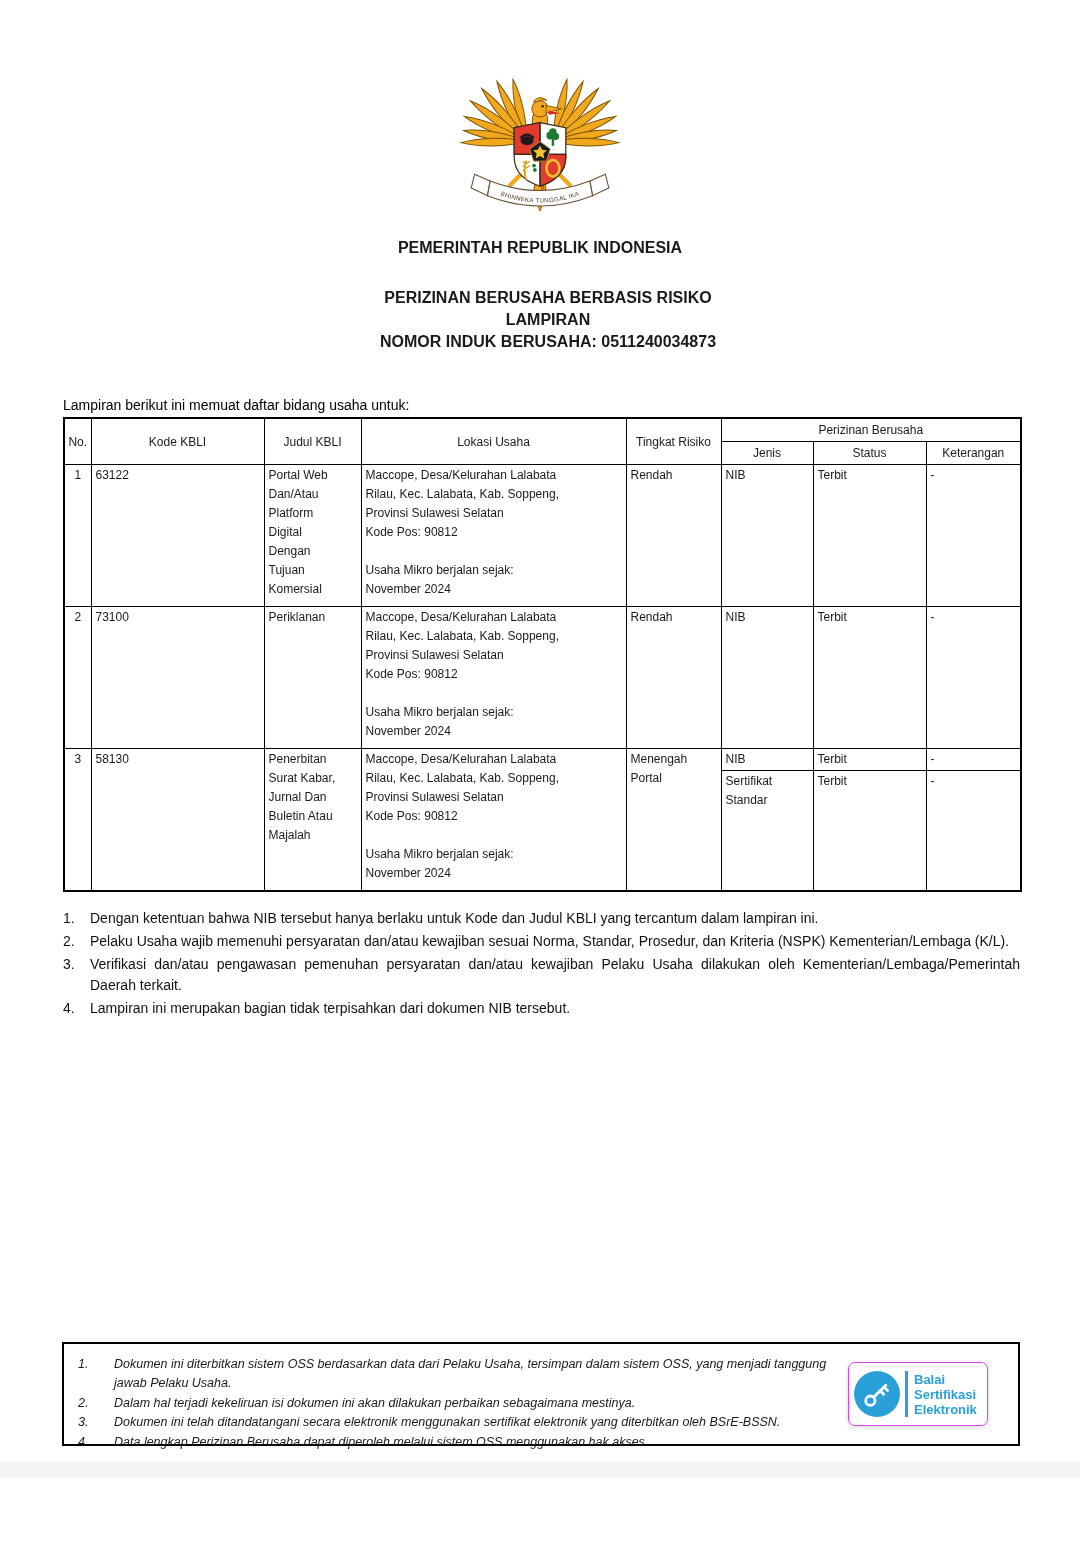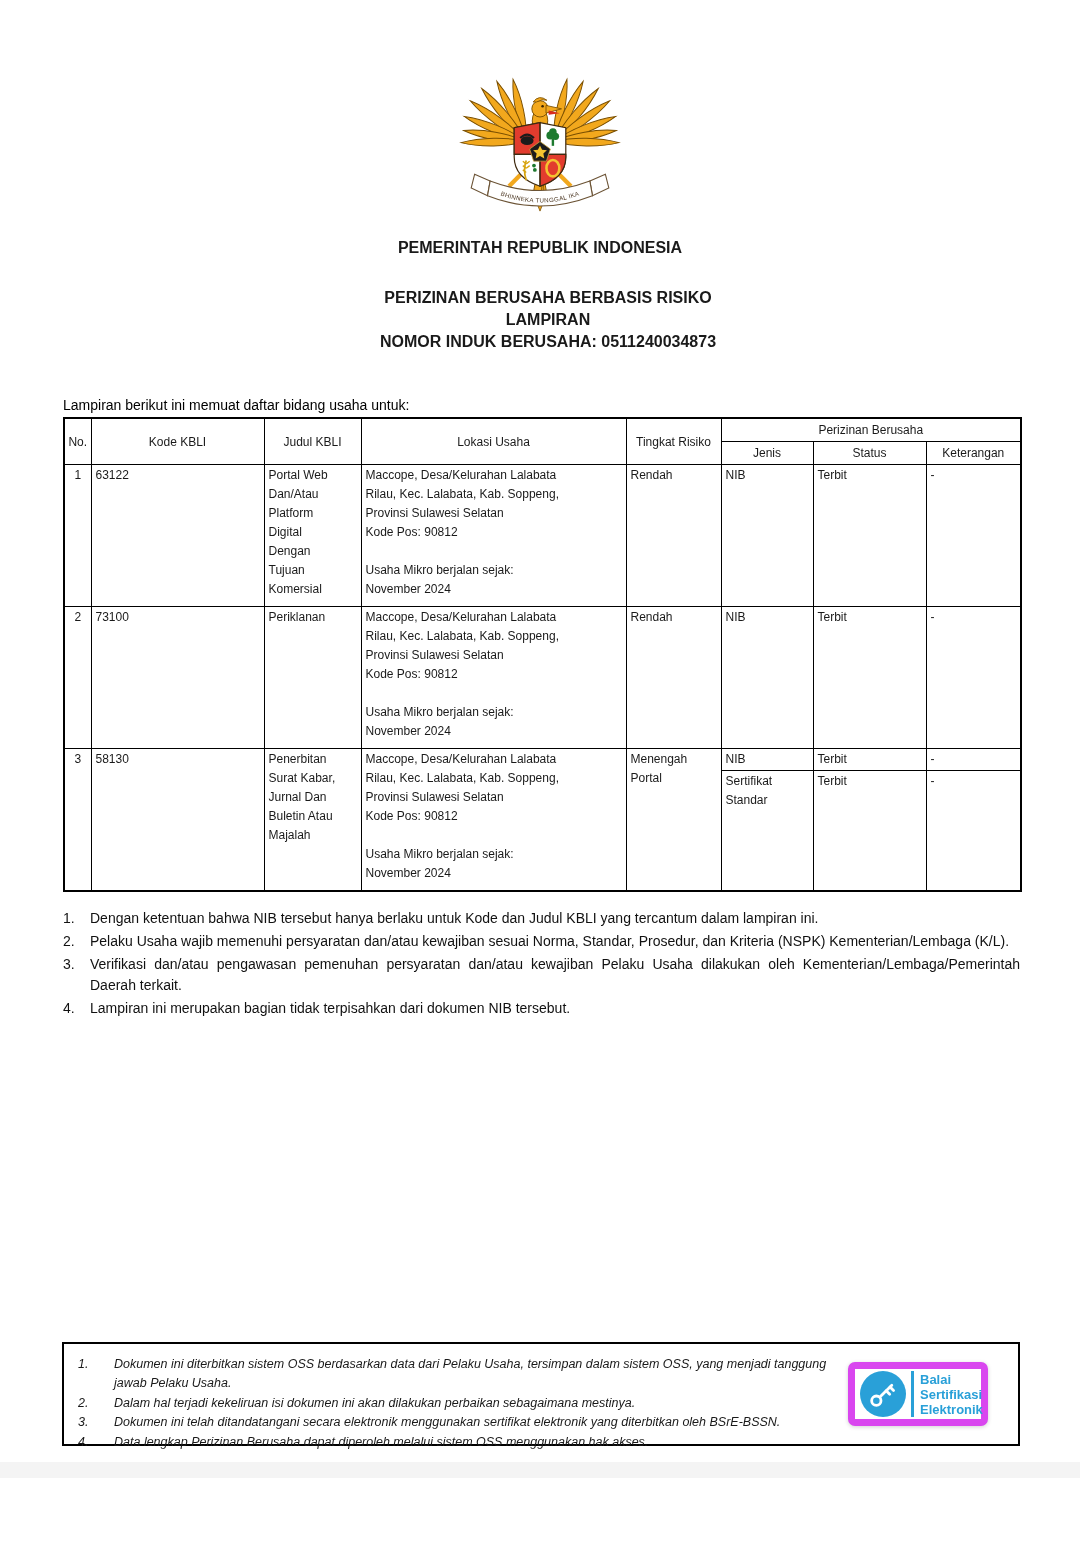--- a/index.html
+++ b/index.html
@@ -30,21 +30,21 @@
   .note-num { width:27px; flex:none; }
   .note-text { flex:1; text-align:justify; }
 
   .footer-box { position:absolute; top:1342px; left:62px; width:958px; height:104px; border:2px solid #000; display:flex; background:#fff; }
   .footer-items { flex:1; padding:11px 2px 6px 14px; font-style:italic; font-size:12.5px; color:#1a1a1a; }
   .f-item { display:flex; line-height:1.55; }
   .f-num { width:36px; flex:none; }
   .f-text { flex:1; padding-right:4px; }
 
   .logo-wrap { width:170px; display:flex; align-items:center; justify-content:flex-start; }
-  .logo-card { width:140px; height:64px; background:#fff; border:7px solid #d946ef; border-radius:7px;
+  .logo-card { width:140px; height:64px; background:#fff; border:1px solid #d946ef; border-radius:7px;
     box-shadow:0 1px 4px rgba(0,0,0,.18); display:flex; align-items:center; padding:0 5px; }
   .logo-circle { width:46px; height:46px; border-radius:50%; background:#29a0d8; display:flex; align-items:center; justify-content:center; flex:none; }
   .logo-divider { width:3px; height:46px; background:#29a0d8; margin:0 6px 0 5px; flex:none; }
   .logo-text { font-weight:bold; font-size:13px; line-height:15px; color:#29a0d8; white-space:nowrap; }
 
   .page-gap { position:absolute; top:1462px; left:0; width:1080px; height:16px; background:#f4f4f4; }
 </style>
 </head>
 <body>
 

